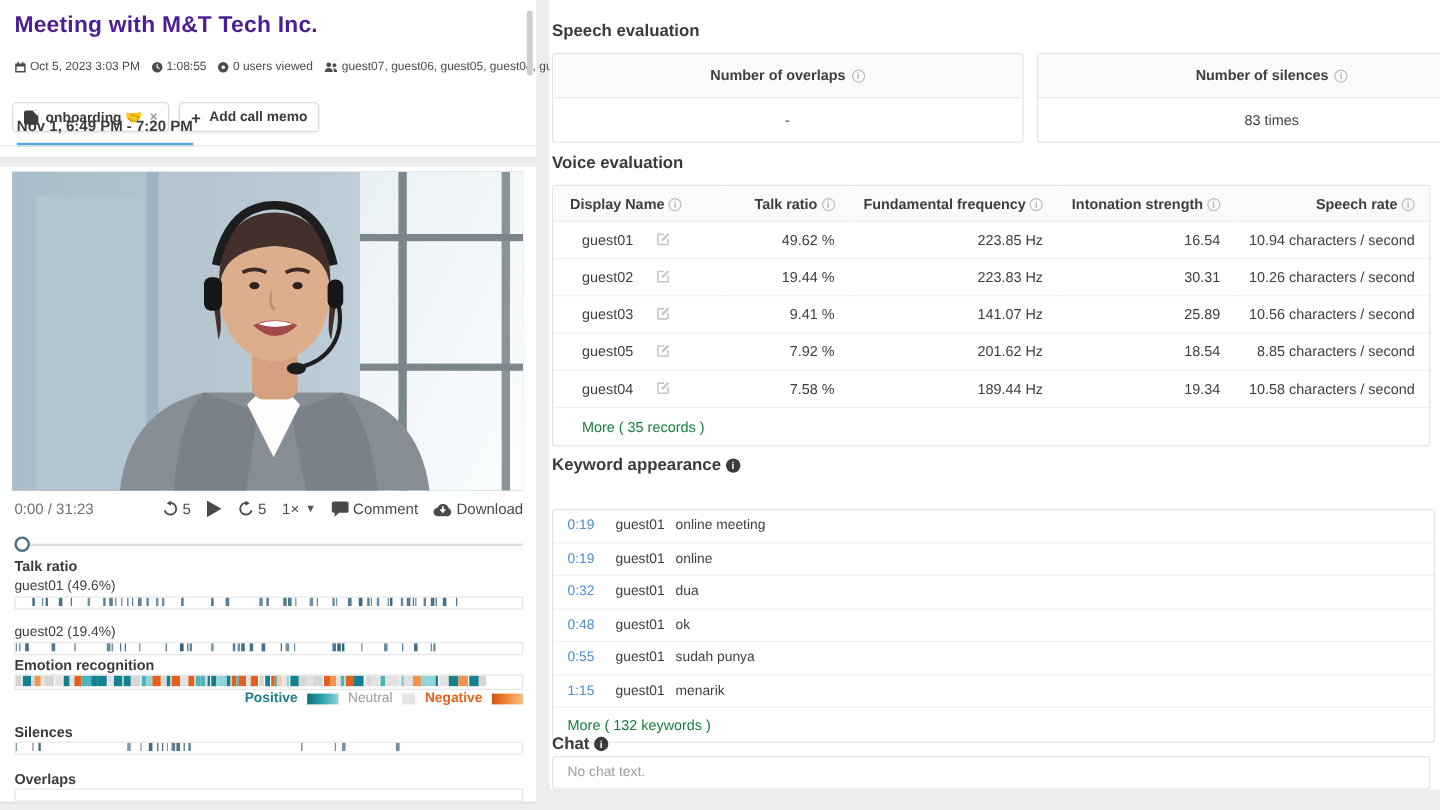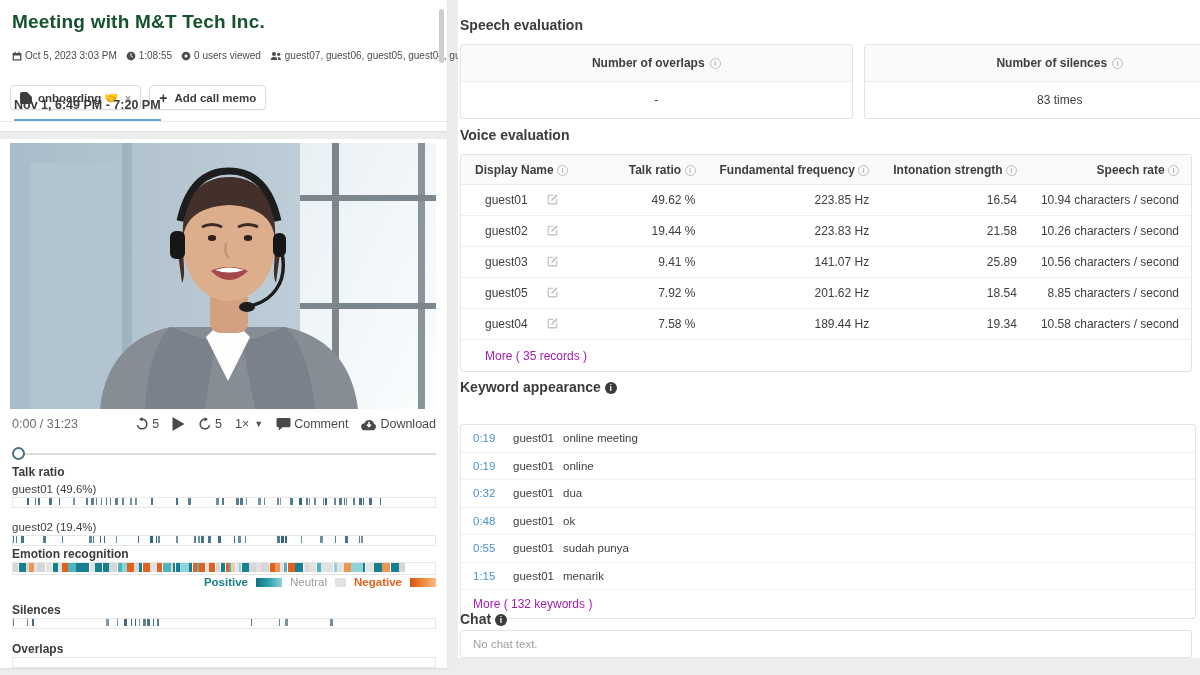--- a/index.html
+++ b/index.html
@@ -5,21 +5,21 @@
   * { margin:0; padding:0; box-sizing:border-box; }
   html,body { width:1200px; height:675px; overflow:hidden; }
   body { font-family:"Liberation Sans","DejaVu Sans",sans-serif; background:#eceeee; color:#3e3e3e; position:relative; }
   .page { position:absolute; inset:0; }
 
   
   .left-card-top { position:absolute; left:0; top:0; width:447px; height:131px; background:#fff; box-shadow:0 1px 2px rgba(0,0,0,.08); }
   .left-card-main { position:absolute; left:0; top:139px; width:447px; height:529px; background:#fff; box-shadow:0 1px 2px rgba(0,0,0,.08); }
   .lp-scrollthumb { position:absolute; right:3px; top:9px; width:5px; height:54px; border-radius:3px; background:#cdcdcd; }
 
-  .title { position:absolute; left:12px; top:11px; font-size:19px; font-weight:700; color:#14532d; letter-spacing:.2px; }
+  .title { position:absolute; left:12px; top:11px; font-size:19px; font-weight:700; color:#4c1d95; letter-spacing:.2px; }
   .meta-row { position:absolute; left:12px; top:50px; width:430px; font-size:10px; color:#4c4c4c; display:flex; align-items:center; gap:9px; white-space:nowrap; }
   .meta-item { display:flex; align-items:center; gap:3px; }
   .meta-item svg { display:block; }
 
   .pill-row { position:absolute; left:10px; top:64px; display:flex; gap:8px;margin-top:21px; }
   .pill { height:25px; border:1px solid #dcdcdc; border-radius:4px; background:#fff; display:flex; align-items:center; gap:6px; padding:0 9px; font-size:11.5px; font-weight:700; color:#3b3b3b; box-shadow:0 1px 1px rgba(0,0,0,.05); }
   .pill .x { color:#9a9a9a; font-weight:700; font-size:11px; cursor:pointer; }
   .memo-ic { width:12px; height:12px; background:#3d3d3d; border-radius:2px; position:relative; }
   .memo-ic::after { content:""; position:absolute; right:0; top:0; border-style:solid; border-width:0 5px 5px 0; border-color:transparent #fff transparent transparent; }
   .plus { font-weight:700; font-size:14px; margin-right:1px; }
@@ -67,21 +67,21 @@
   .scard-v { height:36px; display:flex; align-items:center; justify-content:center; font-size:12px; color:#3e3e3e; }
 
   table.vtable { position:absolute; left:460px; top:154px; width:732px; border:1px solid #e3e3e3; border-radius:3px; border-collapse:separate; border-spacing:0; font-size:12px; }
   .vtable th { background:#fafafa; font-weight:700; height:30px; padding:0 12px; border-bottom:1px solid #ececec; white-space:nowrap; }
   .vtable td { height:31px; padding:0 12px; border-bottom:1px solid #efefef; white-space:nowrap; color:#3e3e3e; }
   .vtable .c1 { text-align:left; padding-left:14px; }
   .vtable td.c1 { padding-left:24px; }
   .vtable .rr { text-align:right;margin-top:36px; }
   .vtable .more-row td { border-bottom:none; }
   .edit-ic { margin-left:18px; vertical-align:-2px; }
-  .link { color:#a21caf; cursor:pointer; font-size:12px; }
+  .link { color:#15803d; cursor:pointer; font-size:12px; }
 
   .kwbox { position:absolute; left:460px; top:424px; width:736px; border:1px solid #e3e3e3; border-radius:3px; background:#fff; font-size:11.5px; }
   .kwrow { display:flex; align-items:center; height:27.5px; border-bottom:1px solid #f0f0f0; padding-left:12px; }
   .kw-time { width:40px; color:#4a90d2; cursor:pointer; }
   .kw-spk { width:50px; color:#3e3e3e; }
   .kw-word { color:#3e3e3e; }
   .kw-more { display:flex; align-items:center; height:28px; padding-left:12px; }
 
   .chatbox { position:absolute; left:460px; top:630px; width:732px; height:28px; border:1px solid #e3e3e3; border-radius:3px; background:#fff; display:flex; align-items:center; padding-left:12px; font-size:11.5px; color:#9e9e9e; }
 </style>
@@ -489,21 +489,21 @@
         <td class="rr">16.54</td>
         <td class="rr">10.94 characters / second</td>
       </tr>
       <tr>
         <td class="c1"><span>guest02</span><svg class="edit-ic" width="13" height="13" viewBox="0 0 16 16">
               <path d="M2 3.5 A1.5 1.5 0 0 1 3.5 2 H9 V3.6 H3.6 V12.4 H12.4 V7 H14 V12.5 A1.5 1.5 0 0 1 12.5 14 H3.5 A1.5 1.5 0 0 1 2 12.5 Z" fill="#c6c6c6"></path>
               <path d="M6.3 9.7 L7 7.3 L12.7 1.6 L14.4 3.3 L8.7 9 Z" fill="#c6c6c6"></path>
             </svg></td>
         <td class="rr">19.44 %</td>
         <td class="rr">223.83 Hz</td>
-        <td class="rr">21.58</td>
+        <td class="rr">30.31</td>
         <td class="rr">10.26 characters / second</td>
       </tr>
       <tr>
         <td class="c1"><span>guest03</span><svg class="edit-ic" width="13" height="13" viewBox="0 0 16 16">
               <path d="M2 3.5 A1.5 1.5 0 0 1 3.5 2 H9 V3.6 H3.6 V12.4 H12.4 V7 H14 V12.5 A1.5 1.5 0 0 1 12.5 14 H3.5 A1.5 1.5 0 0 1 2 12.5 Z" fill="#c6c6c6"></path>
               <path d="M6.3 9.7 L7 7.3 L12.7 1.6 L14.4 3.3 L8.7 9 Z" fill="#c6c6c6"></path>
             </svg></td>
         <td class="rr">9.41 %</td>
         <td class="rr">141.07 Hz</td>
         <td class="rr">25.89</td>

